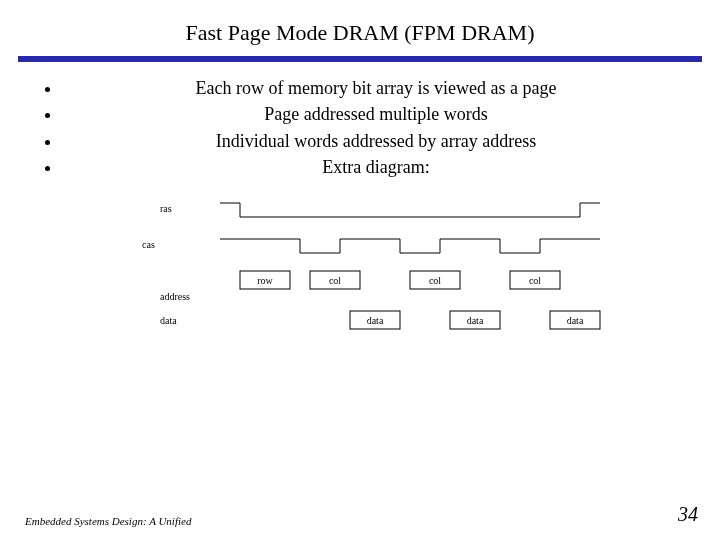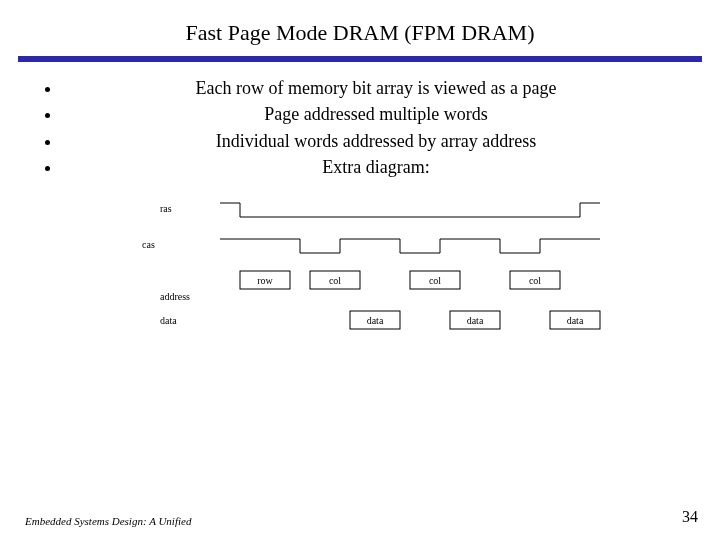--- a/index.html
+++ b/index.html
@@ -78,21 +78,22 @@
     font-style: italic;
     font-size: 11px;
     line-height: 1.2;
     max-width: 260px;
     margin-left: 7px;
   }
   .pagenum {
     position: absolute;
     bottom: 14px;
     right: 22px;
-    font-size: 16px;
+    font-size: 20px;
+    font-style: italic;
   }
   svg { position:absolute; top:0; left:0; }
   .timing-text { font-size:10px; font-family:"Times New Roman",serif; }
 </style>
 </head>
 <body>
 
 <div class="slide">
 
   <div class="title">Fast Page Mode DRAM (FPM DRAM)</div>

